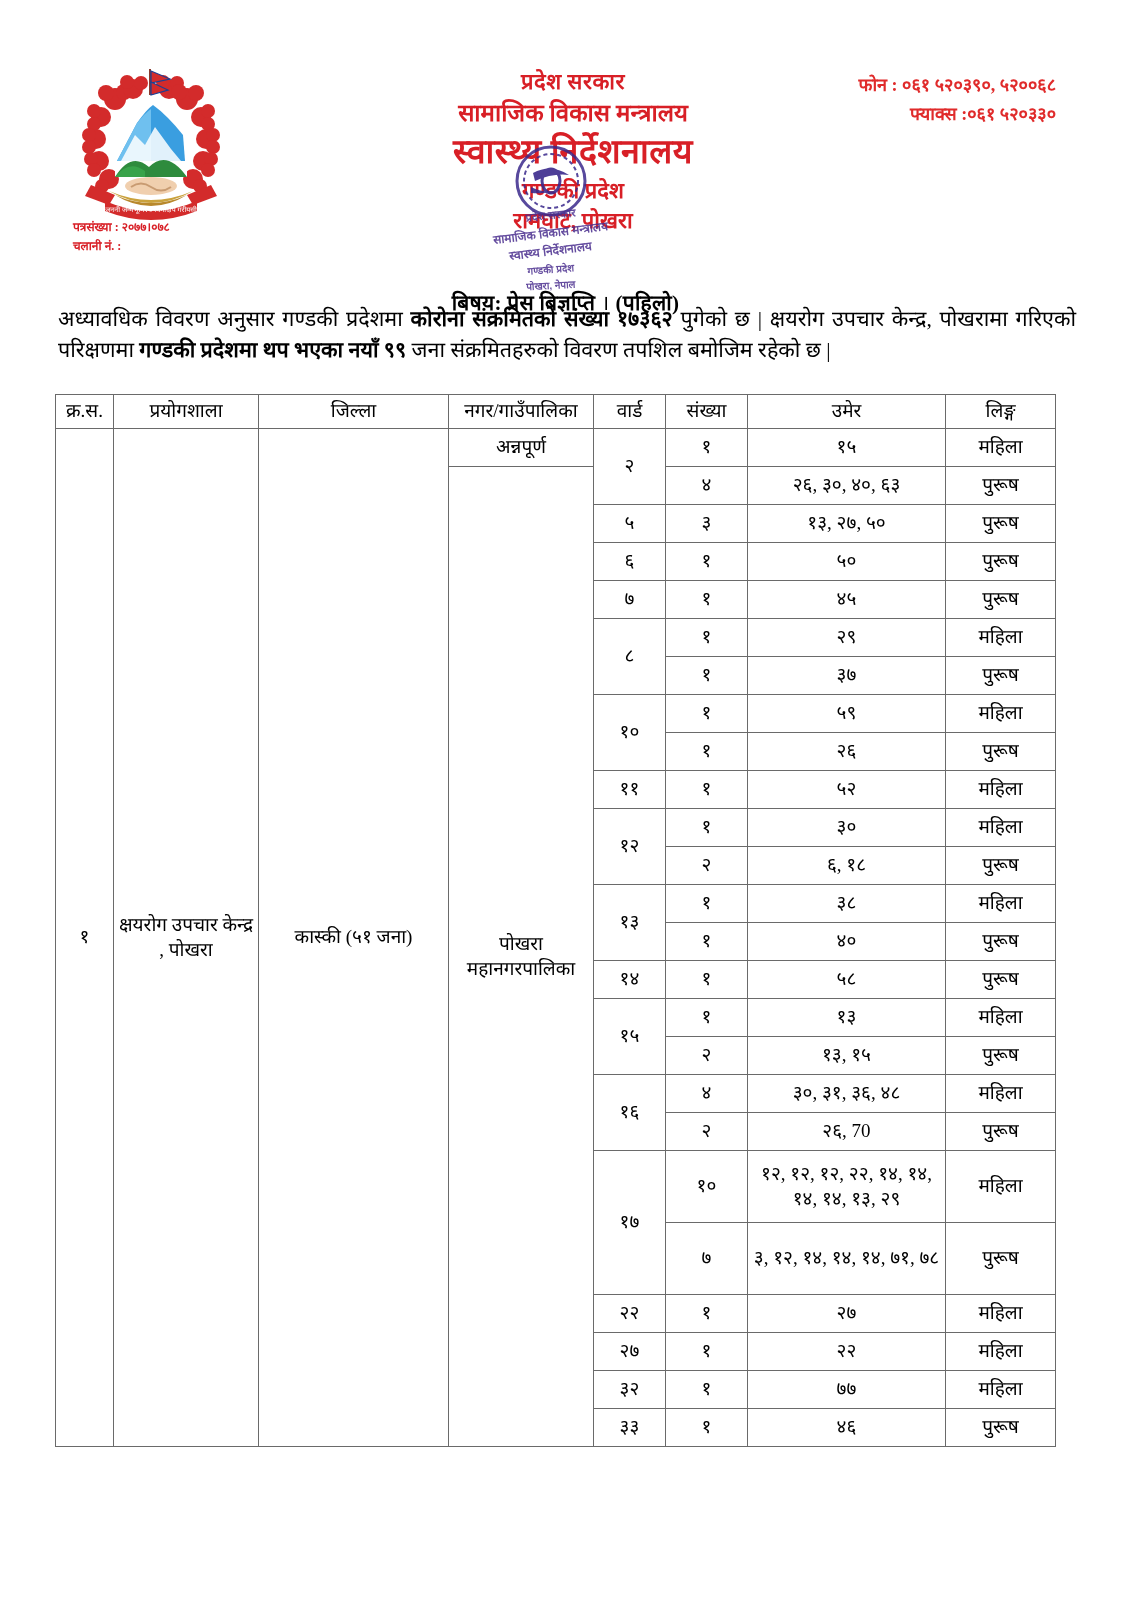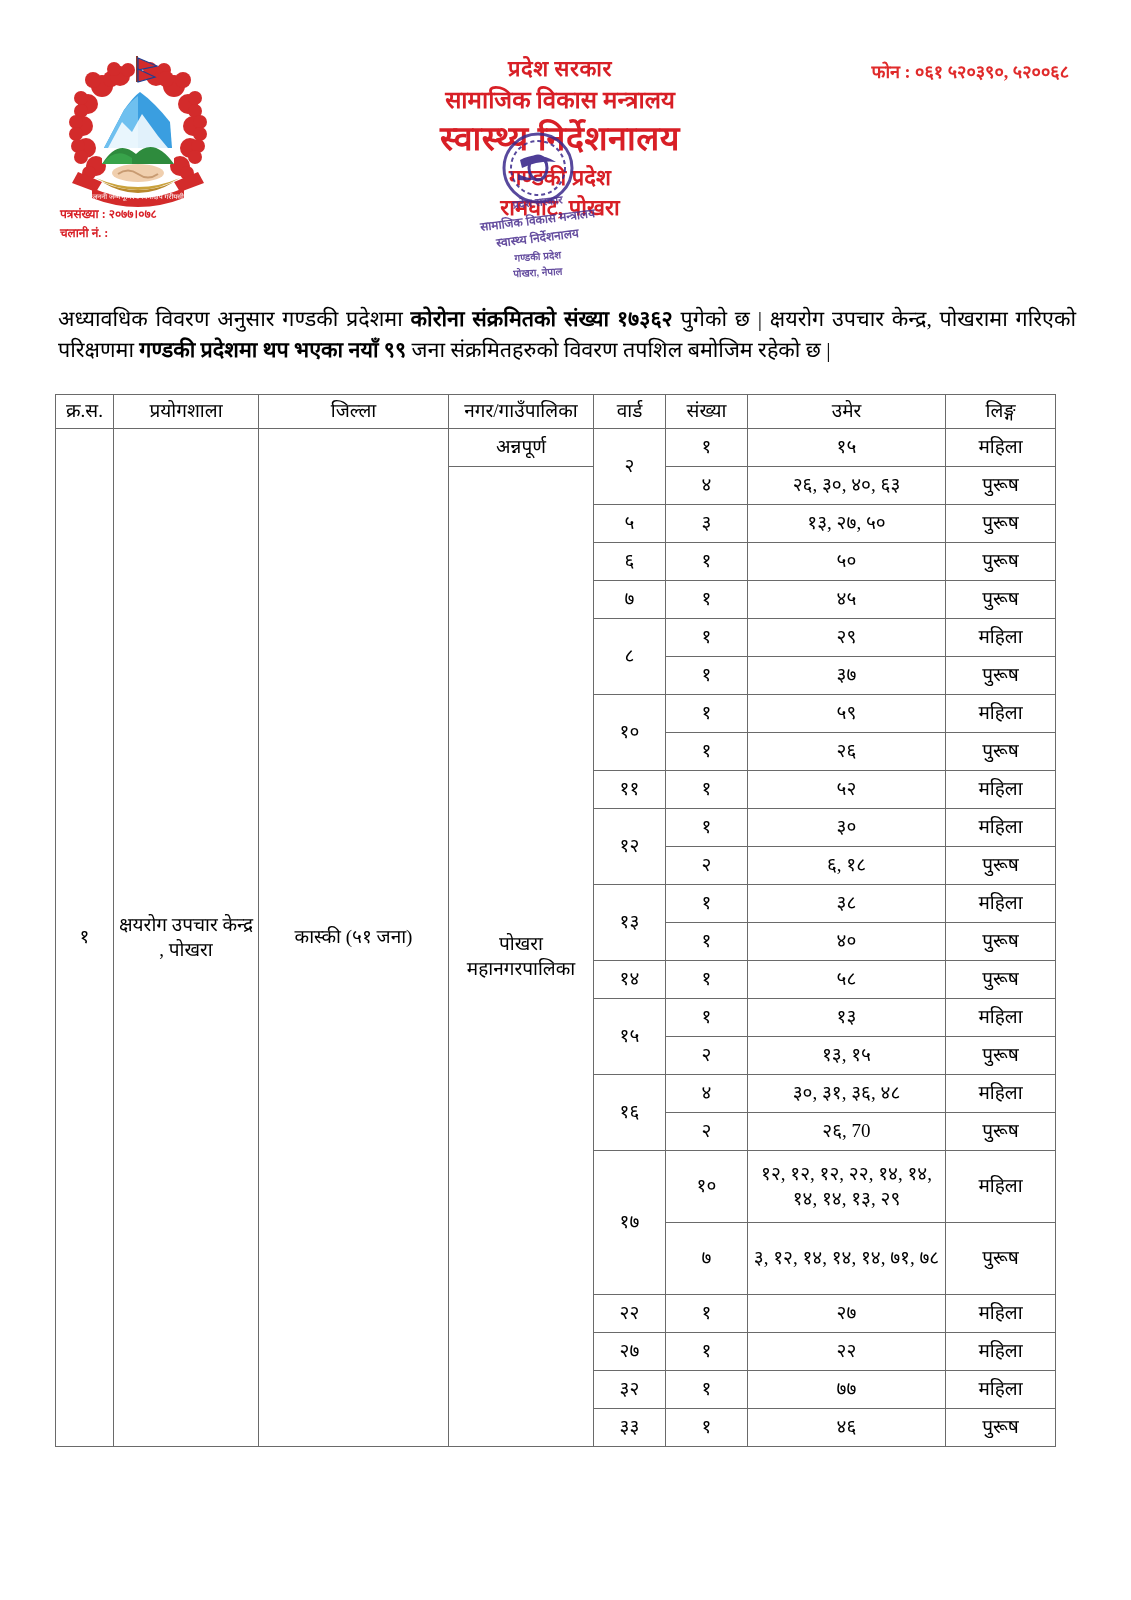--- a/index.html
+++ b/index.html
@@ -7,21 +7,21 @@
   body {
     width: 1131px;
     height: 1600px;
     background: #ffffff;
     font-family: "Liberation Serif", "DejaVu Serif", serif;
     color: #000000;
     position: relative;
     overflow: hidden;
   }
 
-  .page { position: relative; width: 1131px; height: 1600px; padding: 0; }
+  .page { position: relative; width: 1131px; height: 1600px; padding: 13px; }
 
   
   .header { position: relative; height: 285px; }
 
   .emblem {
     position: absolute;
     left: 62px; top: 52px;
     width: 152px; height: 158px;
   }
 
@@ -206,20 +206,21 @@
     <div class="org-block">
       <div class="org-line1">प्रदेश सरकार</div>
       <div class="org-line2">सामाजिक विकास मन्त्रालय</div>
       <div class="org-line3">स्वास्थ्य निर्देशनालय</div>
       <div class="org-line4">गण्डकी प्रदेश</div>
       <div class="org-line5">रामघाट, पोखरा</div>
     </div>
 
     <div class="contact">
       <div>फोन : ०६१ ५२०३९०, ५२००६८</div>
+      <div>फ्याक्स :०६१ ५२०३३०</div>
     </div>
 
     <div class="refs">
       <div>पत्रसंख्या  : २०७७।०७८</div>
       <div>चलानी नं. :</div>
     </div>
 
     <svg class="stamp" viewBox="0 0 175 160">
       <g stroke="#3b2a8c" fill="none" opacity="0.85">
         <circle cx="88" cy="38" r="34" stroke-width="3"></circle>
@@ -233,20 +234,23 @@
       <g fill="#4b2f8f" opacity="0.85" font-family="Liberation Sans, sans-serif" font-weight="700">
         <text x="88" y="76" font-size="11" text-anchor="middle" transform="rotate(-6 88 76)">प्रदेश सरकार</text>
         <text x="88" y="94" font-size="12" text-anchor="middle" transform="rotate(-7 88 94)">सामाजिक विकास मन्त्रालय</text>
         <text x="88" y="112" font-size="12" text-anchor="middle" transform="rotate(-7 88 112)">स्वास्थ्य निर्देशनालय</text>
         <text x="88" y="130" font-size="10" text-anchor="middle" transform="rotate(-4 88 130)">गण्डकी प्रदेश</text>
         <text x="88" y="146" font-size="10" text-anchor="middle" transform="rotate(-3 88 146)">पोखरा, नेपाल</text>
       </g>
     </svg>
   </div>
 
+  <div class="subject">
+    <span>बिषय: प्रेस बिज्ञप्ति</span><span class="sep">।</span><span>(पहिलो)</span>
+  </div>
 
   <div class="body-para">
     <span>अध्यावधिक विवरण अनुसार गण्डकी प्रदेशमा </span><b>कोरोना संक्रमितको संख्या १७३६२</b><span> पुगेको छ | क्षयरोग उपचार केन्द्र, पोखरामा गरिएको परिक्षणमा </span><b>गण्डकी  प्रदेशमा थप भएका नयाँ ९९</b><span> जना संक्रमितहरुको विवरण तपशिल बमोजिम रहेको छ |</span>
   </div>
 
   <div class="tbl-wrap">
     <table class="main">
       <colgroup>
         <col class="col-sn">
           <col class="col-lab">

